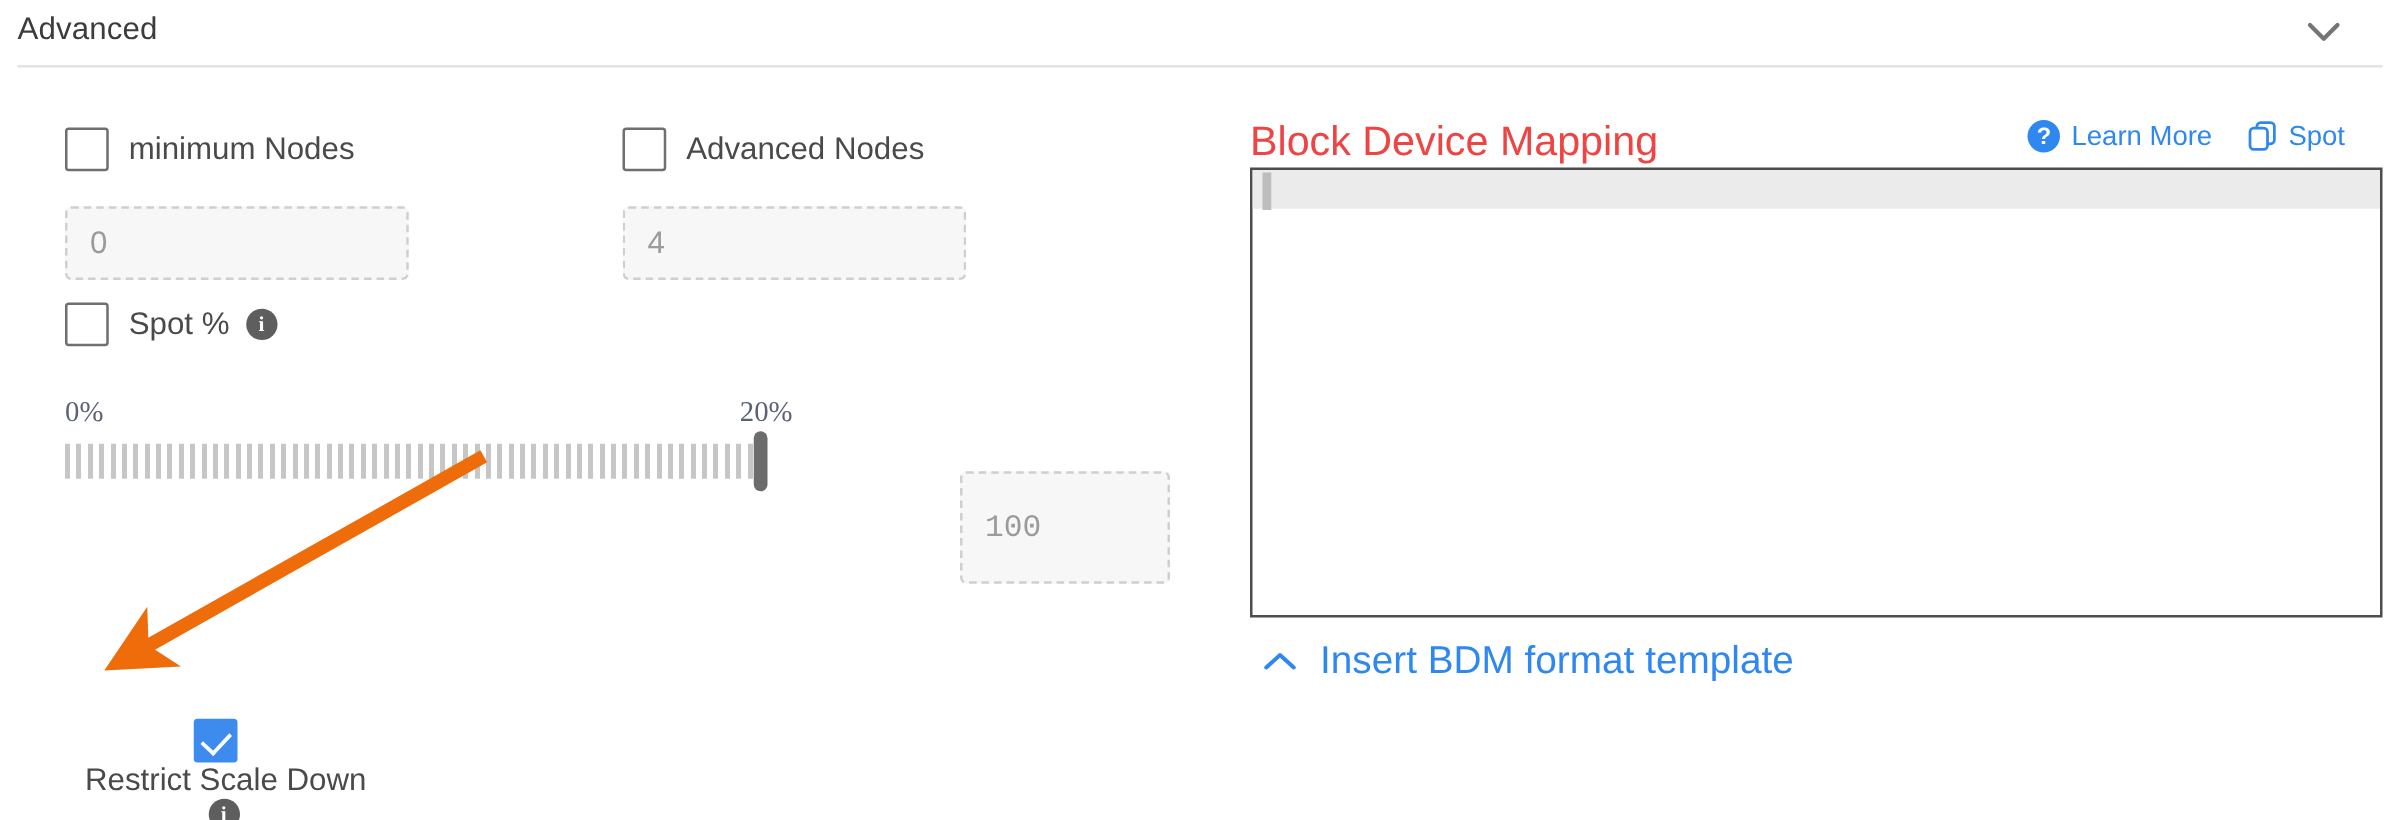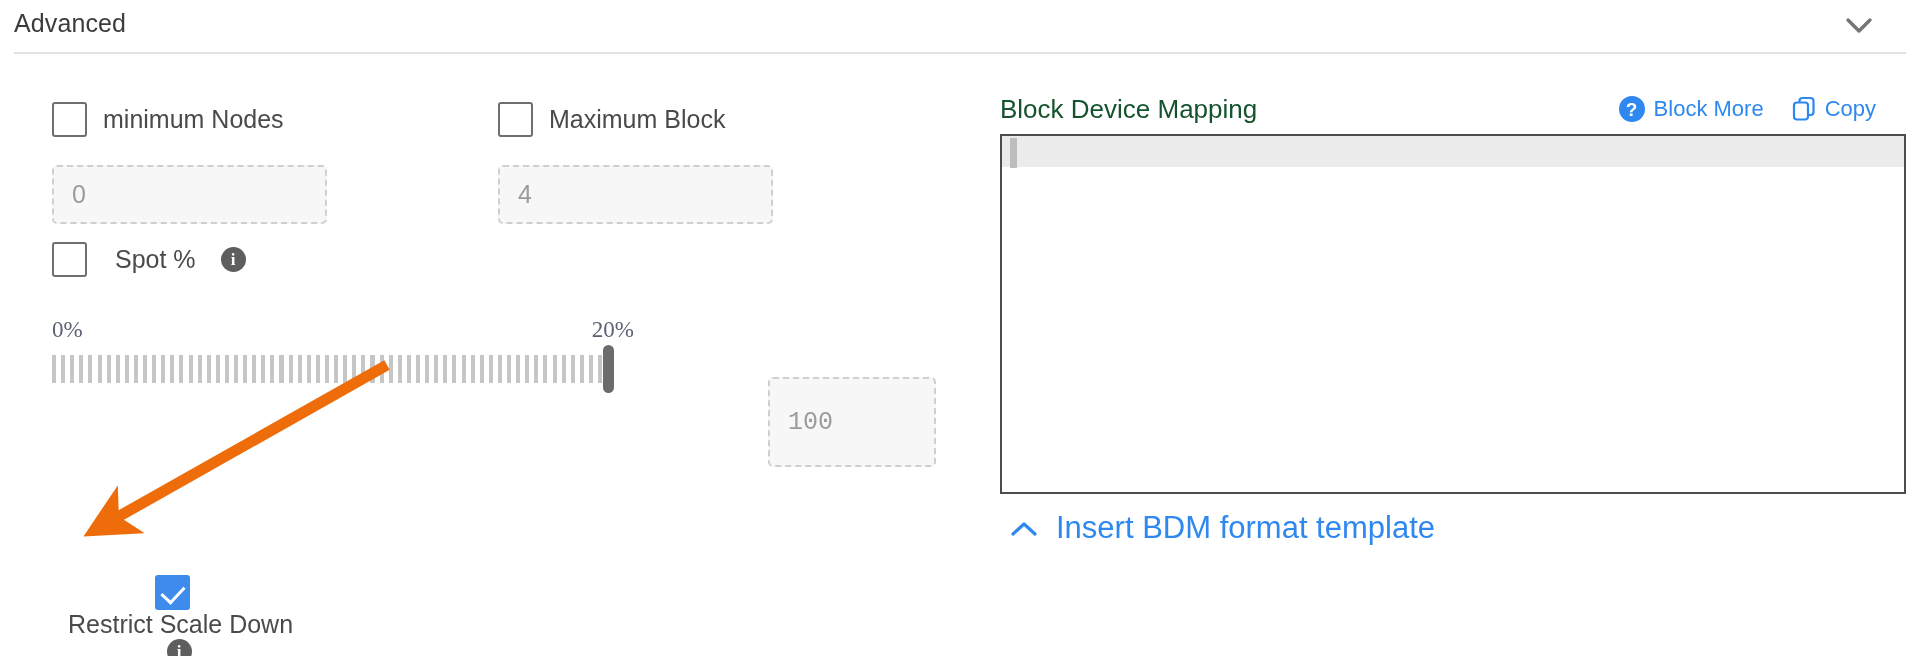--- a/index.html
+++ b/index.html
@@ -128,22 +128,22 @@
     background: #6c6c6c;
     border-radius: 6px;
     cursor: pointer;
   }
 
   
   .right-col { position: absolute; left: 0; top: 52px; width: 1920px; height: 604px; }
   .bdm-title {
     position: absolute;
     left: 1000px; top: 42px;
-    font-size: 26px;
-    color: #14532d;
+    font-size: 33px;
+    color: #ef4444;
     text-align: right;
   }
   .bdm-actions {
     position: absolute;
     right: 44px; top: 44px;
     display: flex; align-items: center; gap: 28px;
   }
   .action-link {
     display: flex; align-items: center; gap: 9px;
     color: #2f88ef;
@@ -232,25 +232,25 @@
   <div class="left-col">
 
     <div class="cb-row" style="left:52px; top:50px;">
       <div class="checkbox-box"></div>
       <span class="cb-label">minimum Nodes</span>
     </div>
     <input class="num-input" style="left: 52px; top: 113px; width: 275px;" placeholder="0">
 
     <div class="cb-row" style="left:498px; top:50px;">
       <div class="checkbox-box"></div>
-      <span class="cb-label">Maximum Block</span>
+      <span class="cb-label">Advanced Nodes</span>
     </div>
     <input class="num-input" style="left: 498px; top: 113px; width: 275px;" placeholder="4">
 
-    <div class="cb-row" style="left:52px; top:190px;gap:12px;">
+    <div class="cb-row" style="left:52px; top:190px;">
       <div class="checkbox-box"></div>
       <span class="cb-label">Spot %</span>
       <span class="info-icon">i</span>
     </div>
 
     <div class="slider-wrap">
       <span class="slider-lbl min">0%</span>
       <span class="slider-lbl max">20%</span>
       <div class="slider-track"></div>
       <div class="slider-thumb"></div>
@@ -263,30 +263,30 @@
       <span class="info-icon">i</span>
     </div>
   </div>
 
   <div class="right-col">
     <div class="bdm-title">Block Device Mapping</div>
 
     <div class="bdm-actions">
       <div class="action-link">
         <span class="help-circle">?</span>
-        <span>Block More</span>
+        <span>Learn More</span>
       </div>
       <div class="action-link">
         <span class="copy-glyph">
           <svg width="24" height="26" viewBox="0 0 24 26">
             <rect x="7.5" y="2" width="14" height="17" rx="3" fill="none" stroke="#2f88ef" stroke-width="2.2"></rect>
             <rect x="2" y="6.5" width="14" height="17" rx="3" fill="#ffffff" stroke="#2f88ef" stroke-width="2.2"></rect>
           </svg>
         </span>
-        <span>Copy</span>
+        <span>Spot</span>
       </div>
     </div>
 
     <div class="bdm-editor">
       <div class="editor-activeline"></div>
       <div class="editor-gutterbar"></div>
       <textarea class="editor-area" placeholder="" style=""></textarea>
     </div>
 
     <div class="insert-template">

